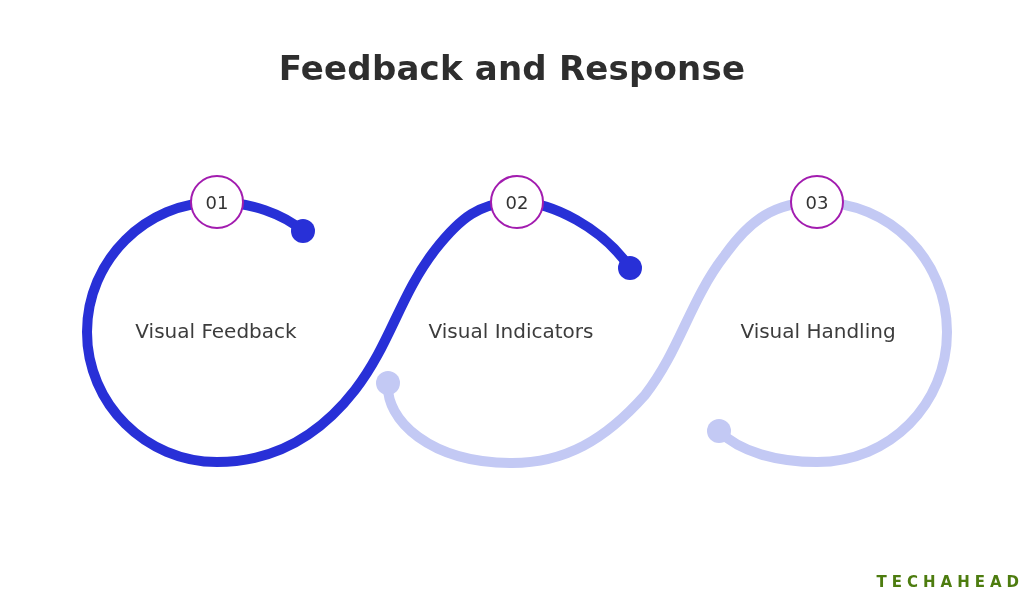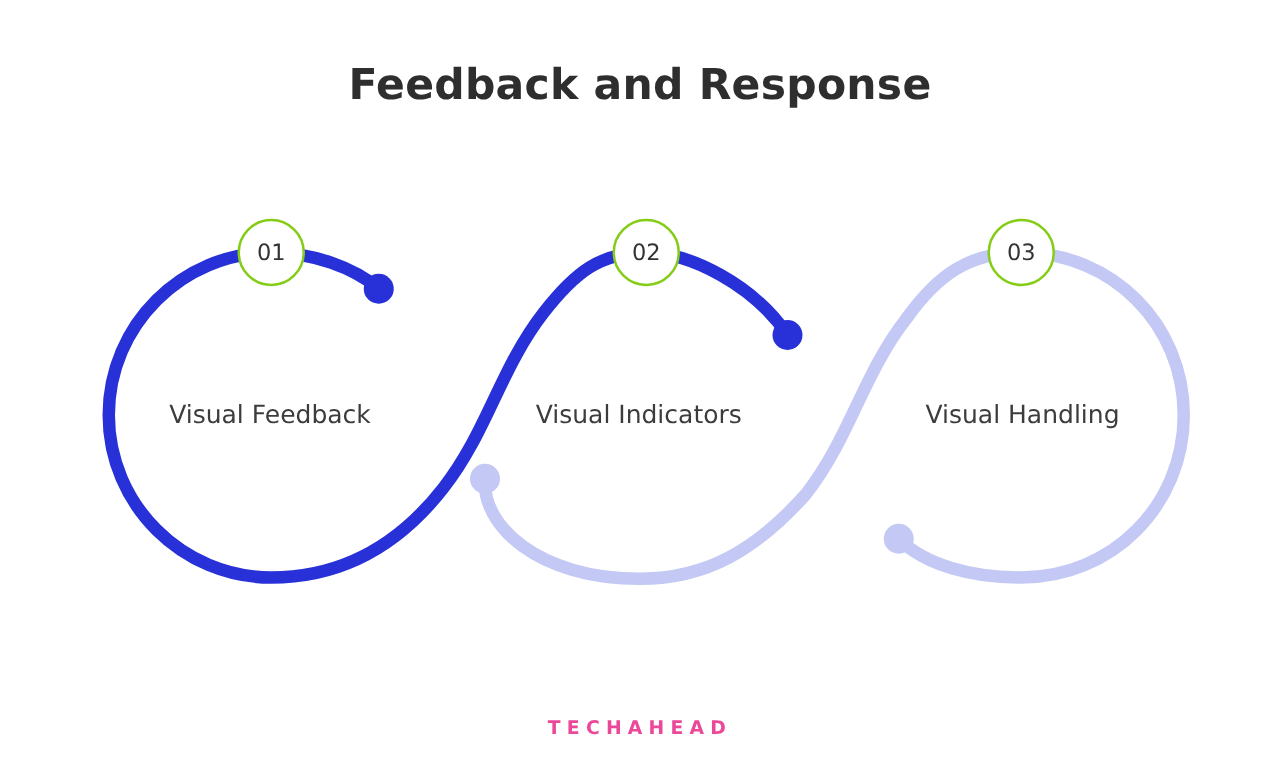--- a/index.html
+++ b/index.html
@@ -44,21 +44,21 @@
     stroke-linecap: round;
   }
   .dot-dark { fill: #2830d7; }
   .dot-light { fill: #c3c9f4; }
   .step-circle {
     position: absolute;
     width: 54px;
     height: 54px;
     border-radius: 50%;
     background: #ffffff;
-    border: 2px solid #84cc16;
+    border: 2px solid #a21caf;
     box-sizing: border-box;
     display: flex;
     align-items: center;
     justify-content: center;
     font-size: 18px;
     color: #333333;
     transform: translate(-50%, -50%);
     text-align: right;
   }
   .step-label {
@@ -66,25 +66,25 @@
     transform: translate(-50%, -50%);
     font-size: 20px;
     color: #3c3c3c;
     white-space: nowrap;
   }
   .brand {
     position: absolute;
     top: 573px;
     left: 0;
     width: 100%;
-    text-align: center;
+    text-align: right;
     font-size: 15px;
     font-weight: 700;
     letter-spacing: 5px;
-    color: #ec4899;
+    color: #4d7c0f;
   }
 </style>
 </head>
 <body>
 
 <div class="canvas">
 
   <div class="title">Feedback and Response</div>
 
   <svg class="curves" width="1024" height="609" viewBox="0 0 1024 609">

